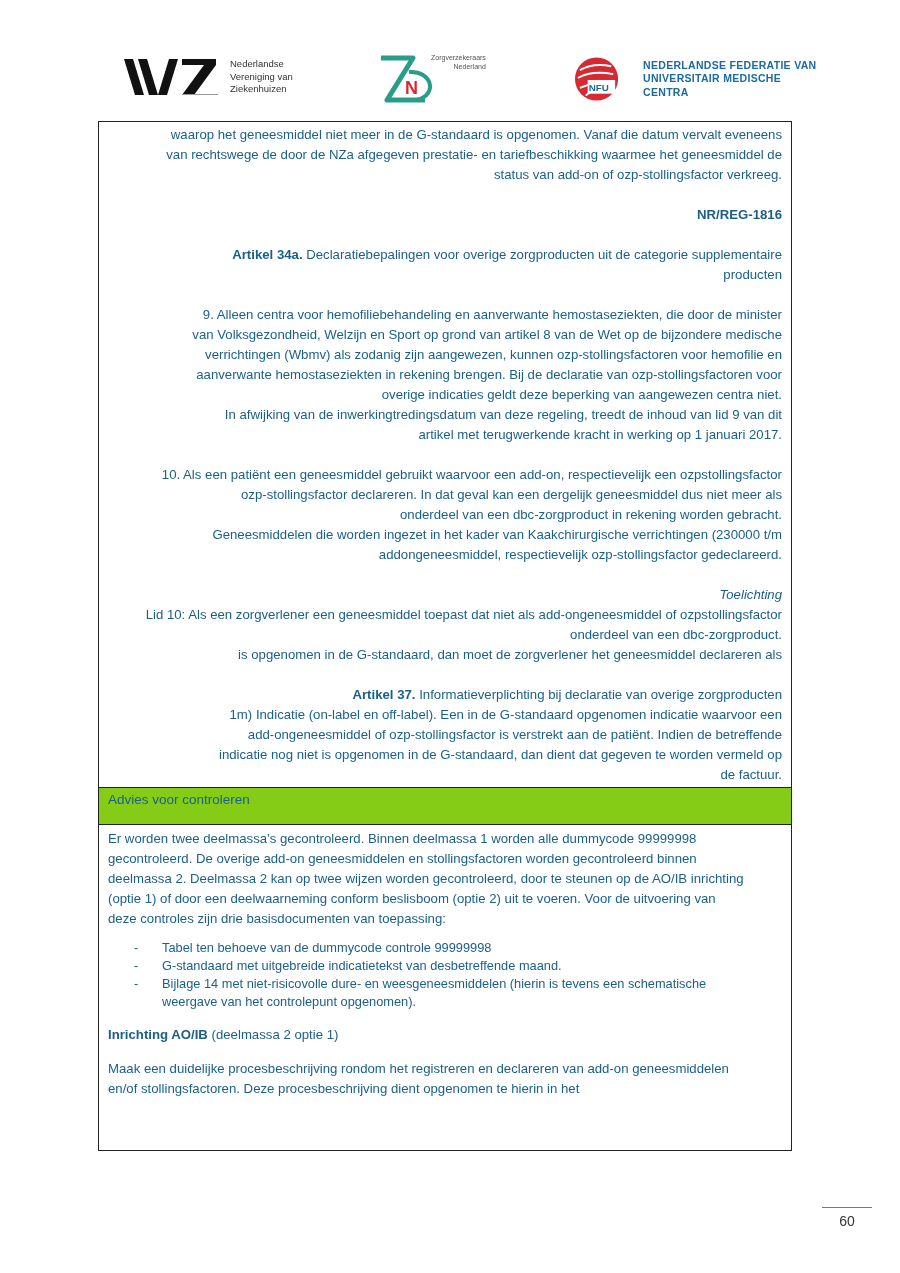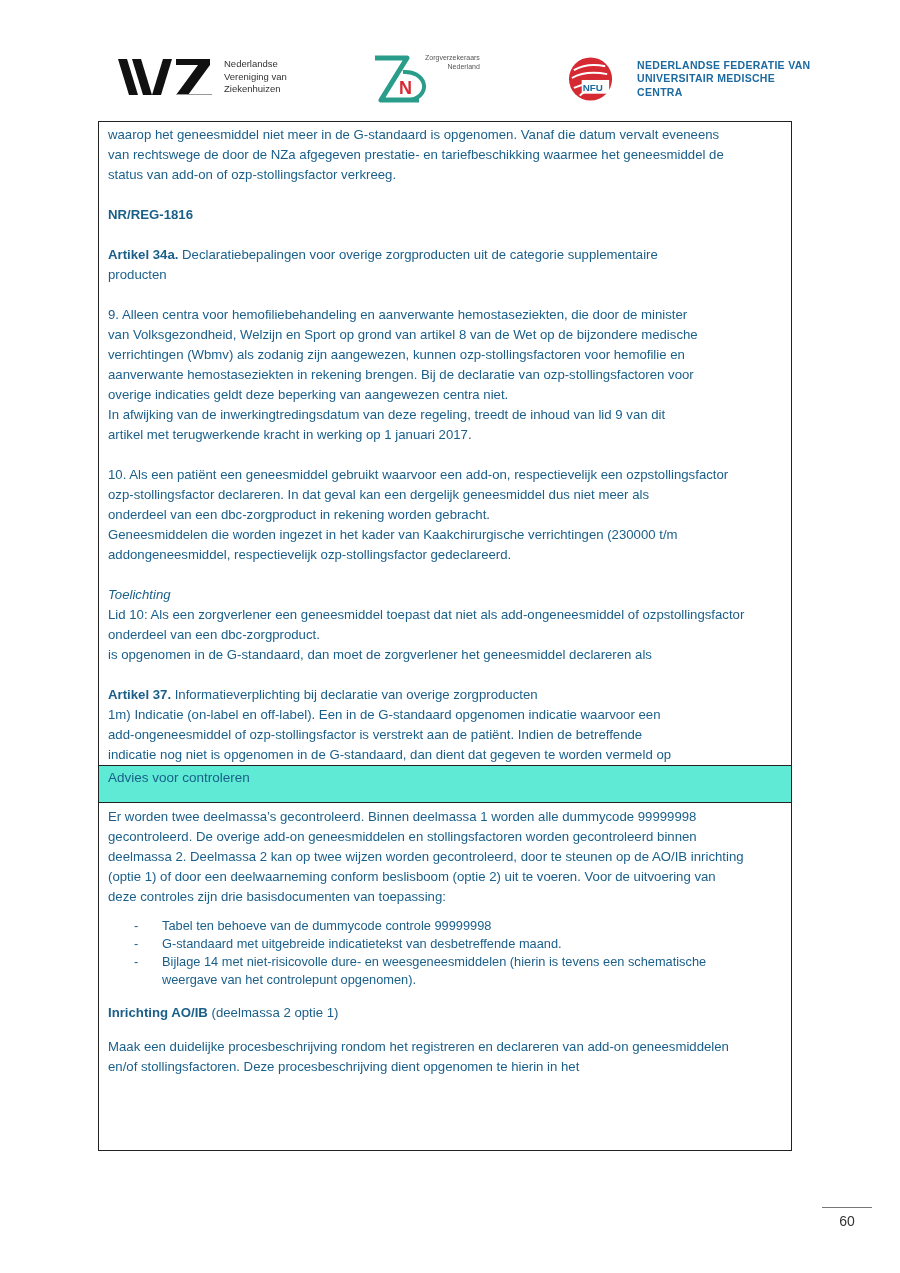--- a/index.html
+++ b/index.html
@@ -1,35 +1,35 @@
 <!DOCTYPE html>
 <html><head>
 <meta charset="utf-8">
 <style>
   html, body { margin: 0; padding: 0; background: #ffffff; }
   body { width: 900px; height: 1273px; position: relative; overflow: hidden;
          font-family: "Liberation Sans", sans-serif; color: #1a5f8a; }
-  .header { position: absolute; top: 50px; left: 8px; width: 812px; height: 60px; }
+  .header { position: absolute; top: 50px; left: 14px; width: 812px; height: 60px; }
   .logo { position: absolute; display: flex; align-items: center; }
   .logo-nvz { left: 110px; top: 8px; }
   .nvz-mark { position: relative; width: 96px; height: 36px; }
   .nvz-text { margin-left: 10px; font-size: 9.5px; line-height: 12.5px; color: #333; }
   .logo-zn { left: 365px; top: 4px; width: 115px; height: 52px; }
   .zn-text { position: absolute; left: 52px; top: 0; font-size: 7px; line-height: 8.5px; color: #555; text-align: right; }
   .logo-nfu { left: 560px; top: 6px; }
   .nfu-text { margin-left: 24px; font-size: 10.5px; line-height: 13.5px; color: #1c6aa0; letter-spacing: 0.3px; font-weight: bold; }
 
   .box { position: absolute; left: 98px; top: 121px; width: 694px; height: 1030px;
          border: 1.5px solid #222; box-sizing: border-box; }
   .section { padding: 0 9px; font-size: 13.2px; line-height: 20px; color: #1a5f8a; }
   .section p { margin: 0; }
   .blank { height: 20px; }
   .bold { font-weight: bold; }
   .italic { font-style: italic; }
-  .band { background: #5eead4; border-top: 1.5px solid #222; border-bottom: 1.5px solid #222;
+  .band { background: #84cc16; border-top: 1.5px solid #222; border-bottom: 1.5px solid #222;
           height: 38px; box-sizing: border-box; padding: 4px 9px 0 9px; font-size: 13.5px; color: #1a5f8a; }
   .s2 { padding: 4px 9px 0 9px; font-size: 13.2px; line-height: 20px; }
   .s2 p { margin: 0; }
   ul.dash { list-style: none; margin: 10px 0 0 0; padding: 0; font-size: 12.8px; line-height: 18px; }
   ul.dash li { position: relative; padding-left: 54px; }
   ul.dash li .dashmark { position: absolute; left: 26px; top: 0; }
   .sub-head { margin-top: 14px !important; }
   .gap14 { height: 14px; }
   .footer-line { position: absolute; left: 822px; top: 1207px; width: 50px; border-top: 1px solid #777; }
   .page-num { position: absolute; left: 830px; top: 1213px; width: 34px; text-align: center; font-size: 14px; color: #333; }
@@ -79,21 +79,21 @@
     </svg>
     <div class="nfu-text">
       <div>NEDERLANDSE FEDERATIE VAN</div>
       <div>UNIVERSITAIR MEDISCHE CENTRA</div>
     </div>
   </div>
 </div>
 
 <div class="box">
 
-  <div class="section" style="padding-top:3px;">
+  <div class="section" style="padding-top:3px;text-align:right;">
     <p>waarop het geneesmiddel niet meer in de G-standaard is opgenomen. Vanaf die datum vervalt eveneens</p>
     <p>van rechtswege de door de NZa afgegeven prestatie- en tariefbeschikking waarmee het geneesmiddel de</p>
     <p>status van add-on of ozp-stollingsfactor verkreeg.</p>
     <div class="blank"></div>
     <p class="bold">NR/REG-1816</p>
     <div class="blank"></div>
     <p><span class="bold">Artikel 34a.</span><span> Declaratiebepalingen voor overige zorgproducten uit de categorie supplementaire</span></p>
     <p>producten</p>
     <div class="blank"></div>
     <p>9. Alleen centra voor hemofiliebehandeling en aanverwante hemostaseziekten, die door de minister</p>
@@ -112,20 +112,21 @@
     <div class="blank"></div>
     <p class="italic">Toelichting</p>
     <p>Lid 10: Als een zorgverlener een geneesmiddel toepast dat niet als add-ongeneesmiddel of ozpstollingsfactor</p>
     <p>onderdeel van een dbc-zorgproduct.</p>
     <p>is opgenomen in de G-standaard, dan moet de zorgverlener het geneesmiddel declareren als</p>
     <div class="blank"></div>
     <p><span class="bold">Artikel 37.</span><span> Informatieverplichting bij declaratie van overige zorgproducten</span></p>
     <p>1m) Indicatie (on-label en off-label). Een in de G-standaard opgenomen indicatie waarvoor een</p>
     <p>add-ongeneesmiddel of ozp-stollingsfactor is verstrekt aan de patiënt. Indien de betreffende</p>
     <p>indicatie nog niet is opgenomen in de G-standaard, dan dient dat gegeven te worden vermeld op</p>
+    <p style="padding-bottom:2px;">de factuur.</p>
   </div>
 
   <div class="band">
     <span>Advies voor controleren</span>
   </div>
 
   <div class="s2">
     <p>Er worden twee deelmassa’s gecontroleerd. Binnen deelmassa 1 worden alle dummycode 99999998</p>
     <p>gecontroleerd. De overige add-on geneesmiddelen en stollingsfactoren worden gecontroleerd binnen</p>
     <p>deelmassa 2. Deelmassa 2 kan op twee wijzen worden gecontroleerd, door te steunen op de AO/IB inrichting</p>

